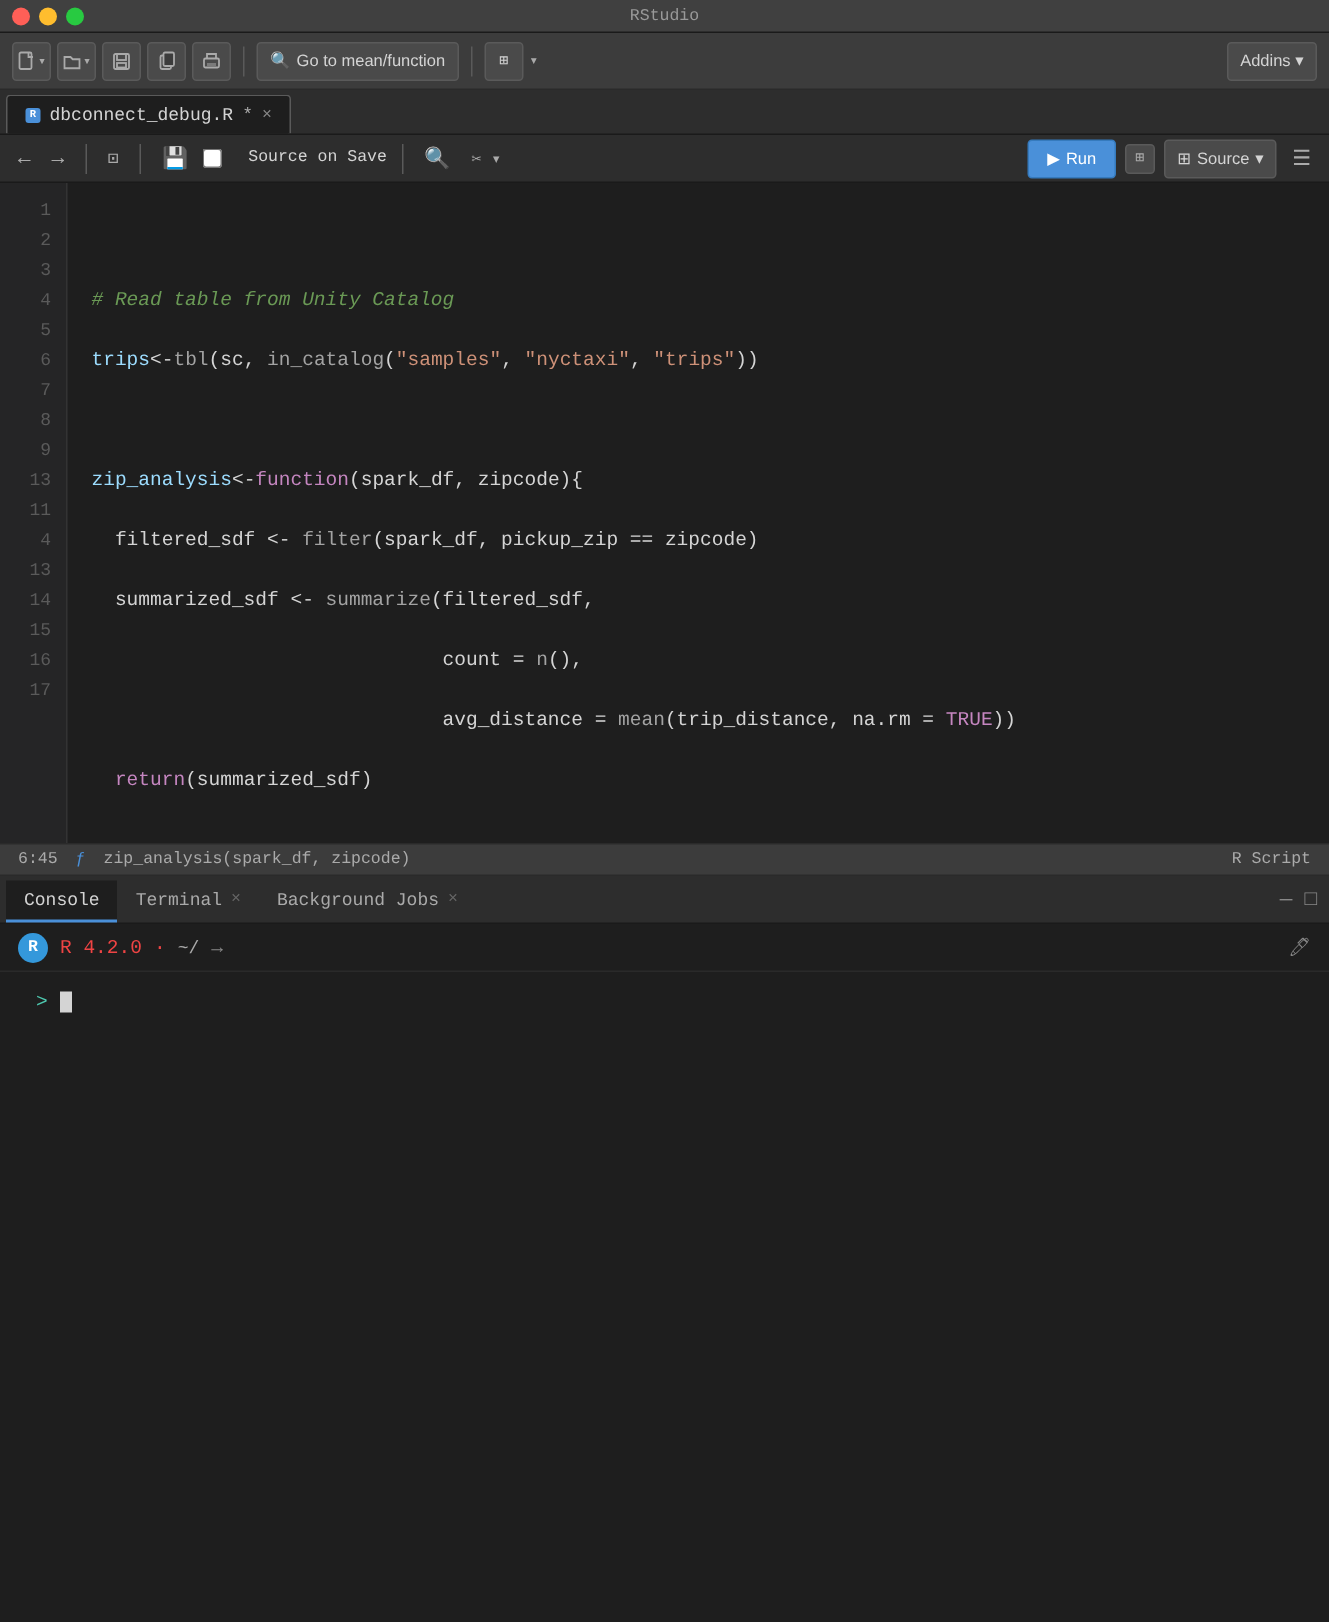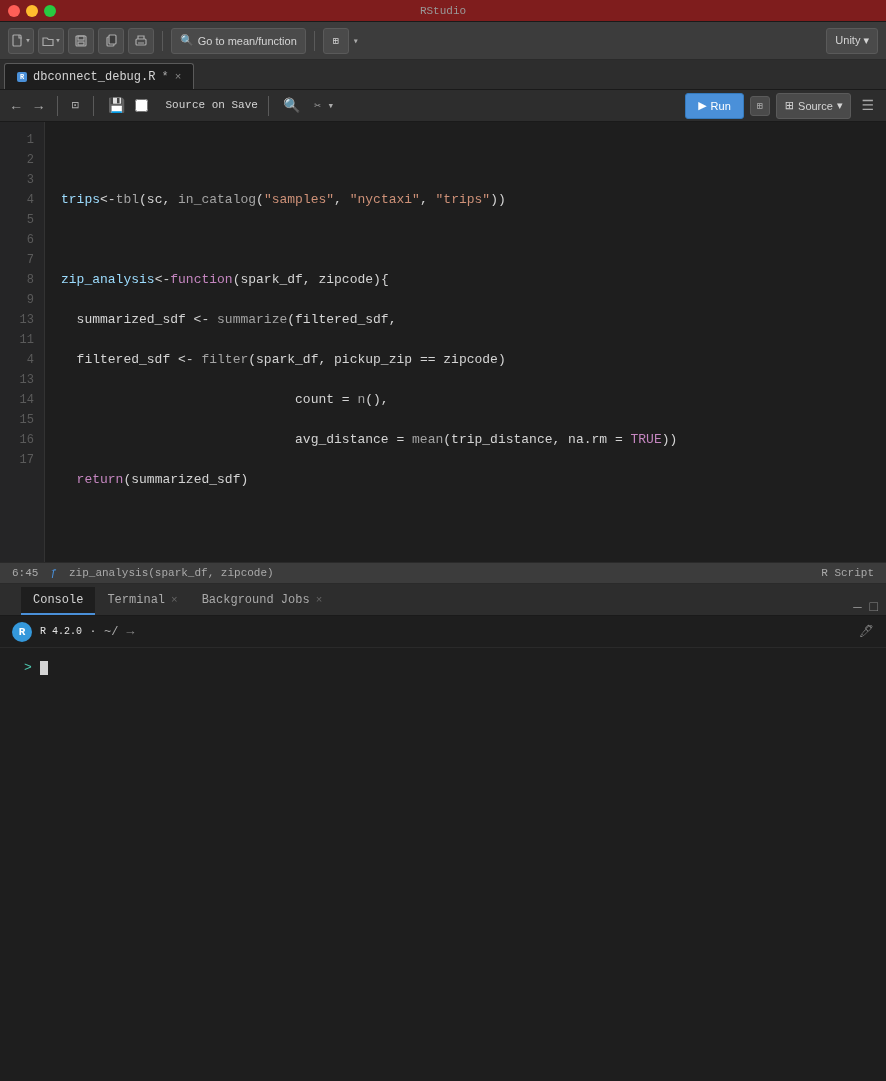--- a/index.html
+++ b/index.html
@@ -8,21 +8,21 @@
       background: #1e1e1e;
       color: #d4d4d4;
       width: 886px;
       height: 1081px;
       overflow: hidden;
       font-size: 13px;
     }
 
     
     .titlebar {
-      background: #7f1d1d;
+      background: #404040;
       height: 22px;
       display: flex;
       align-items: center;
       padding: 0 8px;
       justify-content: space-between;
       border-bottom: 1px solid #1a1a1a;
     }
     .titlebar-dots {
       display: flex;
       gap: 6px;
@@ -246,22 +246,21 @@
     .console-panel {
       background: #1e1e1e;
       flex: 1;
       display: flex;
       flex-direction: column;
     }
     .console-tabs {
       background: #2d2d2d;
       height: 32px;
       display: flex;
-      align-items: flex-end;
-      padding-left: 21px;
+      padding-left: 4px;
       border-bottom: 1px solid #1a1a1a;
       justify-content: space-between;
     }
     .console-tabs-left {
       display: flex;
       align-items: flex-end;
     }
     .console-tab {
       height: 28px;
       padding: 0 12px;
@@ -315,22 +314,22 @@
       background: #3498db;
       border-radius: 50%;
       display: flex;
       align-items: center;
       justify-content: center;
       color: white;
       font-size: 11px;
       font-weight: bold;
     }
     .console-version {
-      color: #e5e5e5;
-      font-size: 10px;
+      color: #ef4444;
+      font-size: 13px;
     }
     .console-nav {
       color: #aaa;
       font-size: 12px;
     }
     .console-nav-arrow {
       cursor: pointer;
       color: #888;
     }
     .console-prompt {
@@ -400,21 +399,21 @@
   <div class="toolbar-separator"></div>
   <button class="toolbar-btn">
     <span>🔍</span>
     <span>Go to mean/function</span>
   </button>
   <div class="toolbar-separator"></div>
   <div class="toolbar-icon-btn" style="font-size:10px;">⊞</div>
   <span style="font-size:10px;color:#aaa;">▾</span>
   <div class="toolbar-spacer"></div>
   <button class="toolbar-btn">
-    <span>Unity ▾</span>
+    <span>Addins ▾</span>
   </button>
 </div>
 
 <div class="file-tabs">
   <div class="file-tab">
     <div class="file-tab-icon" style="font-size:7px;font-weight:bold;">R</div>
     <span>dbconnect_debug.R</span>
     <span style="color:#aaa;">*</span>
     <span class="file-tab-close">×</span>
   </div>
@@ -463,25 +462,26 @@
     <div>11</div>
     <div>4</div>
     <div>13</div>
     <div>14</div>
     <div>15</div>
     <div>16</div>
     <div>17</div>
   </div>
   <div class="code-content">
 <div class="code-line">&nbsp;</div>
+<div class="code-line"><span class="c-comment"># Read table from Unity Catalog</span></div>
 <div class="code-line"><span class="c-variable">trips</span> <span class="c-assign">&lt;-</span> <span class="c-function">tbl</span><span class="c-default">(sc, </span><span class="c-function">in_catalog</span><span class="c-default">(</span><span class="c-string">"samples"</span><span class="c-default">, </span><span class="c-string">"nyctaxi"</span><span class="c-default">, </span><span class="c-string">"trips"</span><span class="c-default">))</span></div>
 <div class="code-line">&nbsp;</div>
 <div class="code-line"><span class="c-variable">zip_analysis</span> <span class="c-assign">&lt;-</span> <span class="c-keyword">function</span><span class="c-default">(spark_df, zipcode){</span></div>
+<div class="code-line"><span class="c-default">&nbsp;&nbsp;filtered_sdf &lt;- </span><span class="c-function">filter</span><span class="c-default">(spark_df, pickup_zip == zipcode)</span></div>
 <div class="code-line"><span class="c-default">&nbsp;&nbsp;summarized_sdf &lt;- </span><span class="c-function">summarize</span><span class="c-default">(filtered_sdf,</span></div>
-<div class="code-line"><span class="c-default">&nbsp;&nbsp;filtered_sdf &lt;- </span><span class="c-function">filter</span><span class="c-default">(spark_df, pickup_zip == zipcode)</span></div>
 <div class="code-line"><span class="c-default">&nbsp;&nbsp;&nbsp;&nbsp;&nbsp;&nbsp;&nbsp;&nbsp;&nbsp;&nbsp;&nbsp;&nbsp;&nbsp;&nbsp;&nbsp;&nbsp;&nbsp;&nbsp;&nbsp;&nbsp;&nbsp;&nbsp;&nbsp;&nbsp;&nbsp;&nbsp;&nbsp;&nbsp;&nbsp;&nbsp;count = </span><span class="c-function">n</span><span class="c-default">(),</span></div>
 <div class="code-line"><span class="c-default">&nbsp;&nbsp;&nbsp;&nbsp;&nbsp;&nbsp;&nbsp;&nbsp;&nbsp;&nbsp;&nbsp;&nbsp;&nbsp;&nbsp;&nbsp;&nbsp;&nbsp;&nbsp;&nbsp;&nbsp;&nbsp;&nbsp;&nbsp;&nbsp;&nbsp;&nbsp;&nbsp;&nbsp;&nbsp;&nbsp;avg_distance = </span><span class="c-function">mean</span><span class="c-default">(trip_distance, na.rm = </span><span class="c-keyword">TRUE</span><span class="c-default">))</span></div>
 <div class="code-line"><span class="c-default">&nbsp;&nbsp;</span><span class="c-keyword">return</span><span class="c-default">(summarized_sdf)</span></div>
 
 
 
 
 
 
   </div>

